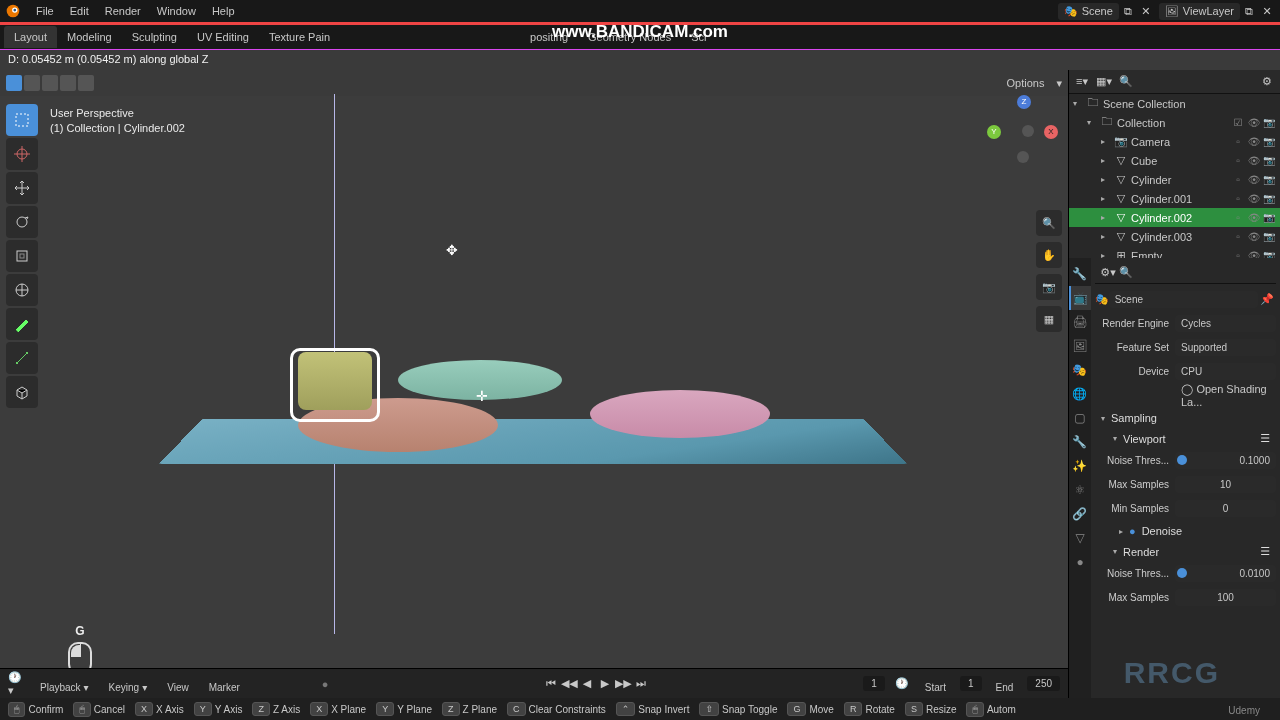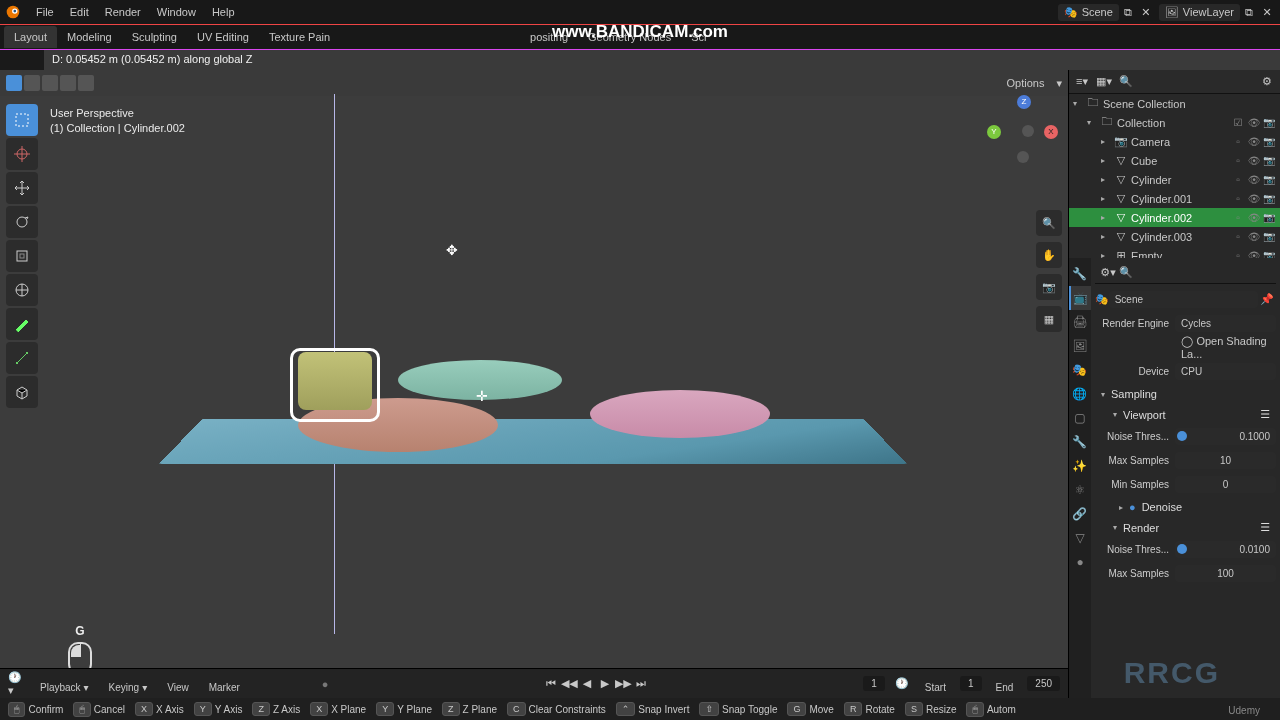--- a/index.html
+++ b/index.html
@@ -1,32 +1,32 @@
 <!DOCTYPE html>
 <html><head>
 <meta charset="utf-8">
 <style>
 * { margin: 0; padding: 0; box-sizing: border-box; font-family: sans-serif; }
 body { background: #1a1a1a; width: 1280px; height: 720px; overflow: hidden; position: relative; font-size: 11px; color: #c8c8c8; user-select: none; }
 
 
-.menubar { height: 25px; background: #181818; display: flex; align-items: center; padding: 0 4px; border-bottom: 1px solid #ef4444; position: relative; }
+.menubar { height: 25px; background: #181818; display: flex; align-items: center; padding: 0 4px; border-bottom: 3px solid #ef4444; position: relative; }
 .menubar .logo { width: 18px; height: 18px; margin-right: 6px; }
 .menubar .menu-item { padding: 4px 8px; cursor: pointer; }
 .menubar .spacer { flex: 1; }
 .scene-sel, .vl-sel { display: flex; align-items: center; background: #282828; border-radius: 3px; padding: 2px 6px; margin-left: 4px; gap: 4px; }
 .icn-btn { display: inline-flex; align-items: center; justify-content: center; width: 18px; height: 18px; }
 
 
 .wstabs { height: 25px; background: #181818; display: flex; align-items: center; padding: 0 4px; border-bottom: 1px solid #d946ef; }
 .wstab { padding: 5px 10px; cursor: pointer; }
 .wstab.active { background: #333; border-radius: 3px 3px 0 0; }
 
 
-.infobar { height: 20px; background: #3a3a3a; color: #f0f0f0; padding: 3px 8px; font-size: 11px; margin-left: 44px; }
+.infobar { height: 20px; background: #3a3a3a; color: #f0f0f0; padding: 3px 8px; font-size: 11px; }
 
 
 .main { display: flex; height: 628px; }
 
 
 .viewport { flex: 1; background: #3c3c3c; position: relative; overflow: hidden; }
 .vp-header { height: 26px; background: #3a3a3a; display: flex; align-items: center; padding: 0 6px; gap: 4px; }
 .sel-icons { display: flex; gap: 2px; }
 .sel-icons span { width: 16px; height: 16px; background: #555; border-radius: 2px; display: inline-block; }
 .sel-icons span.on { background: #4a90d9; }
@@ -417,26 +417,30 @@
     <div class="prow">
       <span class="oicon">🎭</span>
       <span class="pval">Scene</span>
       <span class="icn-btn">📌</span>
     </div>
     <div class="prow">
       <span class="plabel">Render Engine</span>
       <span class="pval">Cycles</span>
     </div>
     <div class="prow">
+      <span class="plabel">Feature Set</span>
+      <span class="pval">Supported</span>
+    </div>
+    <div class="prow">
+      <span class="plabel">Device</span>
+      <span class="pval">CPU</span>
+    </div>
+    <div class="prow">
       <span class="plabel"></span>
       <span style="flex:1;padding-left:6px"><span>◯</span> <span>Open Shading La...</span></span>
-    </div>
-    <div class="prow">
-      <span class="plabel">Device</span>
-      <span class="pval">CPU</span>
     </div>
     <div class="psection">
         <span class="tw">▾</span>
         <span>Sampling</span>
       </div>
     <div class="psection" style="padding-left:18px">
         <span class="tw">▾</span>
         <span>Viewport</span>
         <span style="flex:1"></span>
         <span>☰</span>

